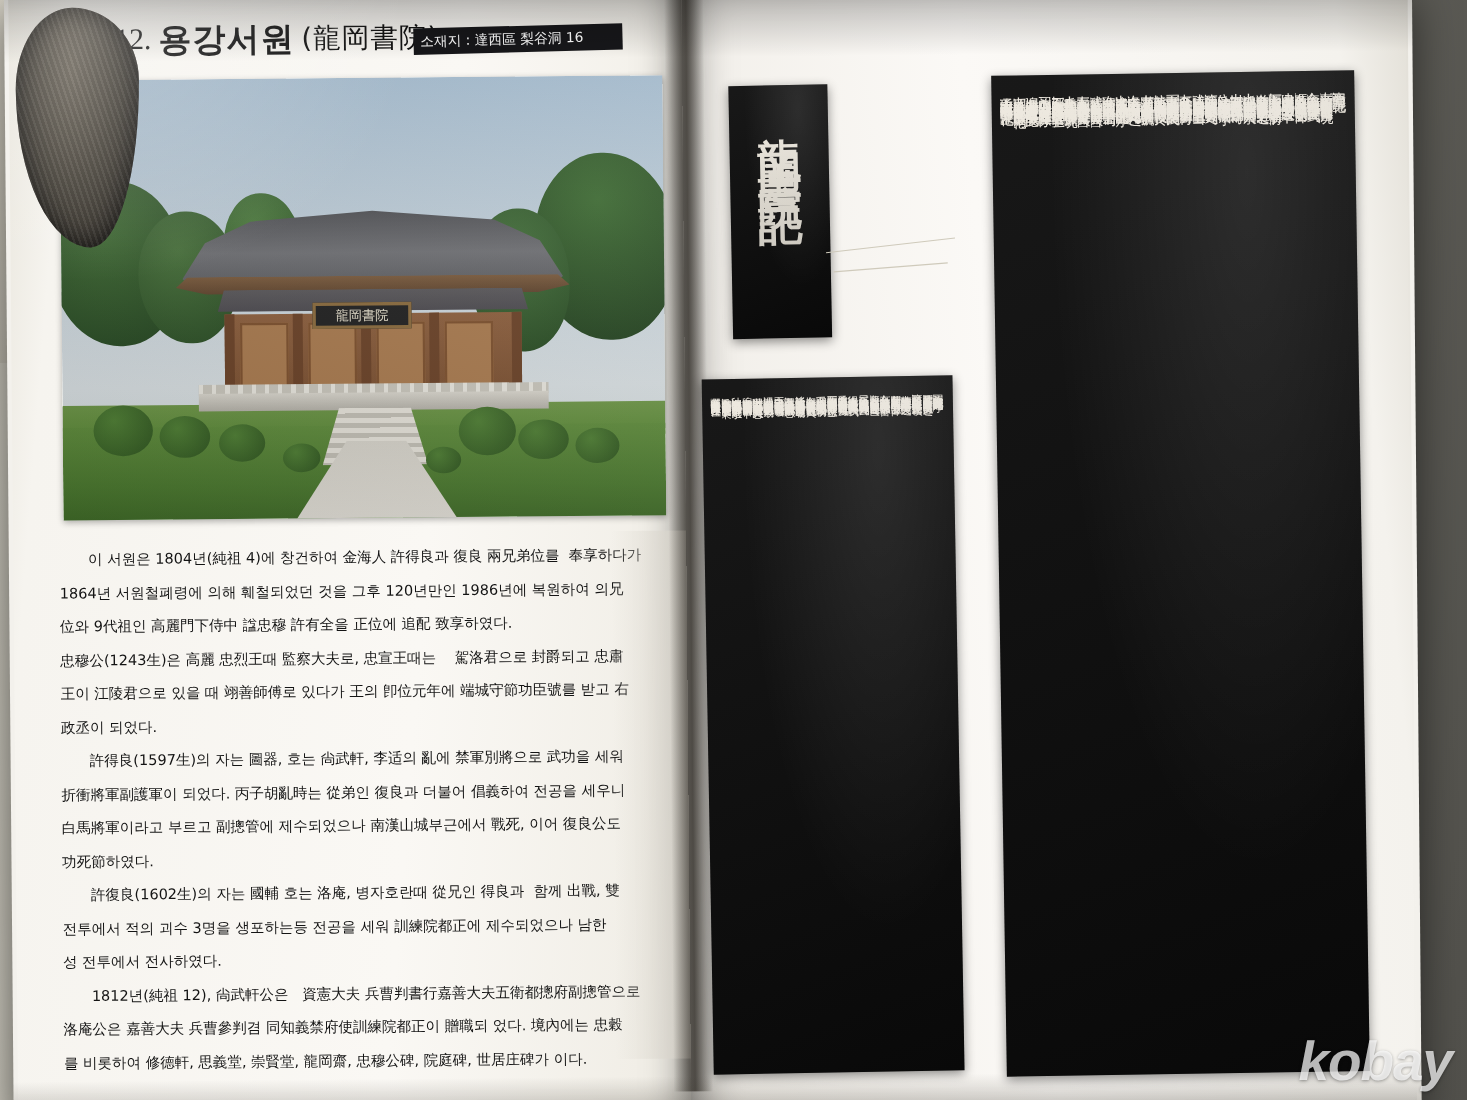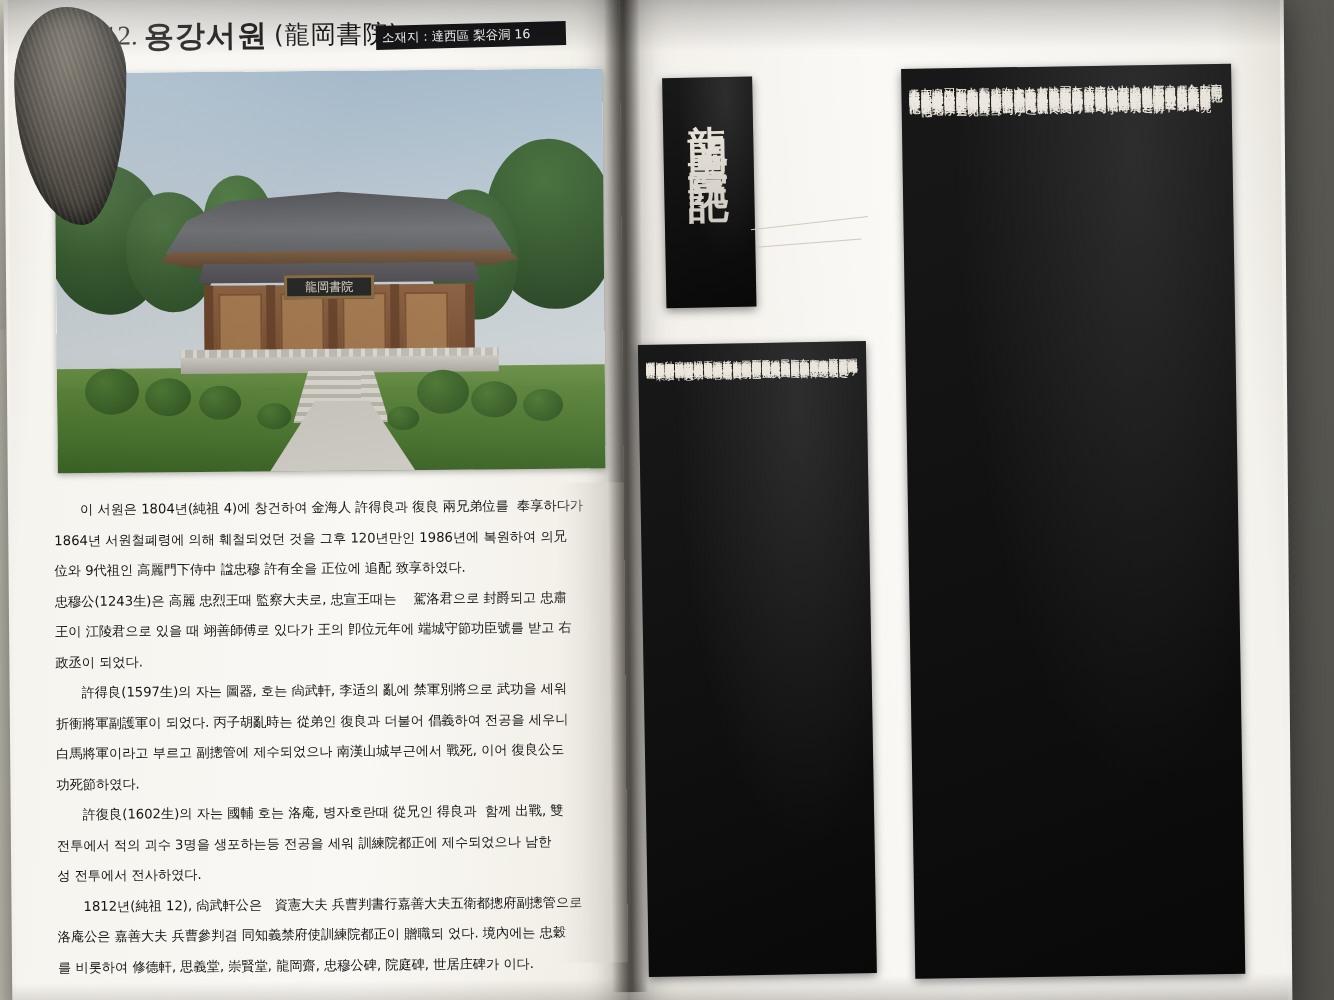--- a/index.html
+++ b/index.html
@@ -303,13 +303,14 @@
           <div class="vcol">秋祠廢復興鄕論攸同刻石于庭永</div>
           <div class="vcol">垂無窮歲在丙寅仲秋上澣後學某</div>
           <div class="vcol">謹撰幷書不肖後孫等謹竪石</div>
         </div>
       <div class="plate-wear"></div>
     </div>
 
     <div class="glare2"></div>
   </div>
 
+  <div class="watermark">kobay</div>
 </div>
 
 </body></html>

